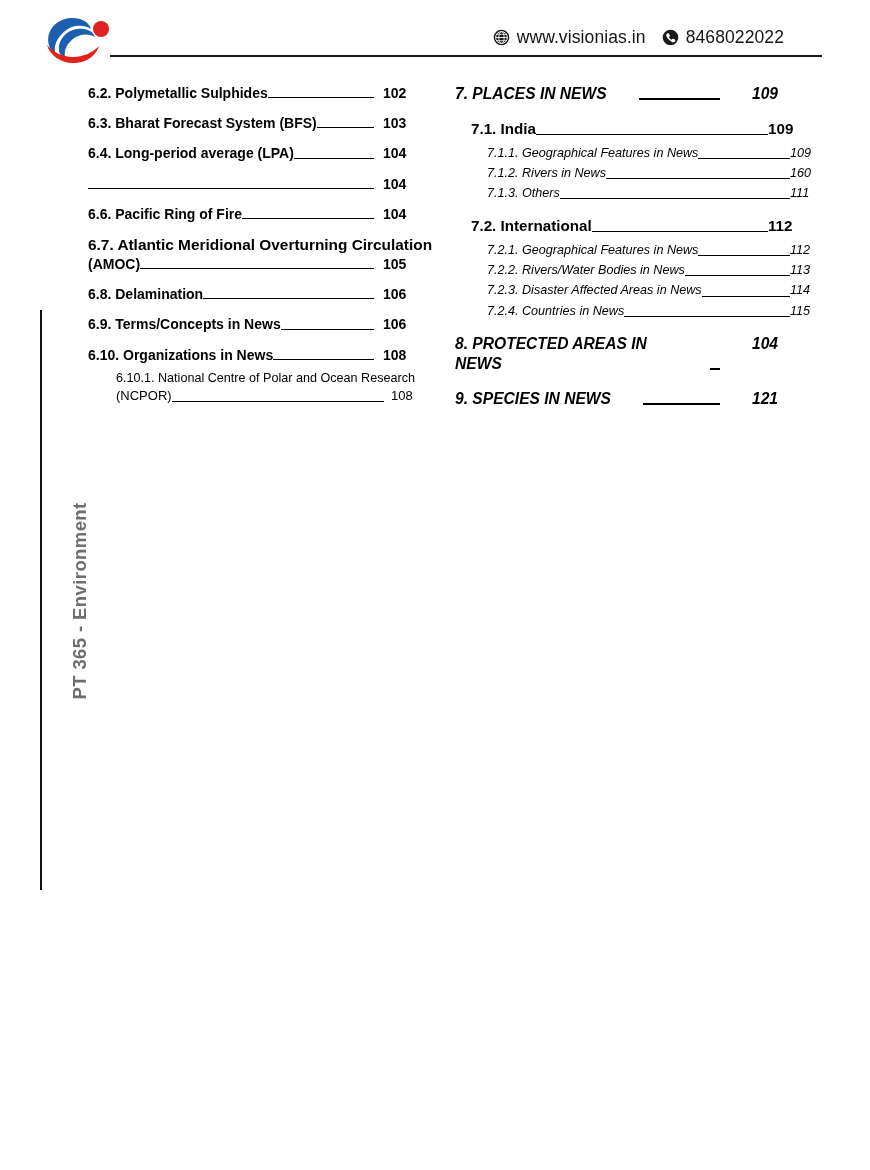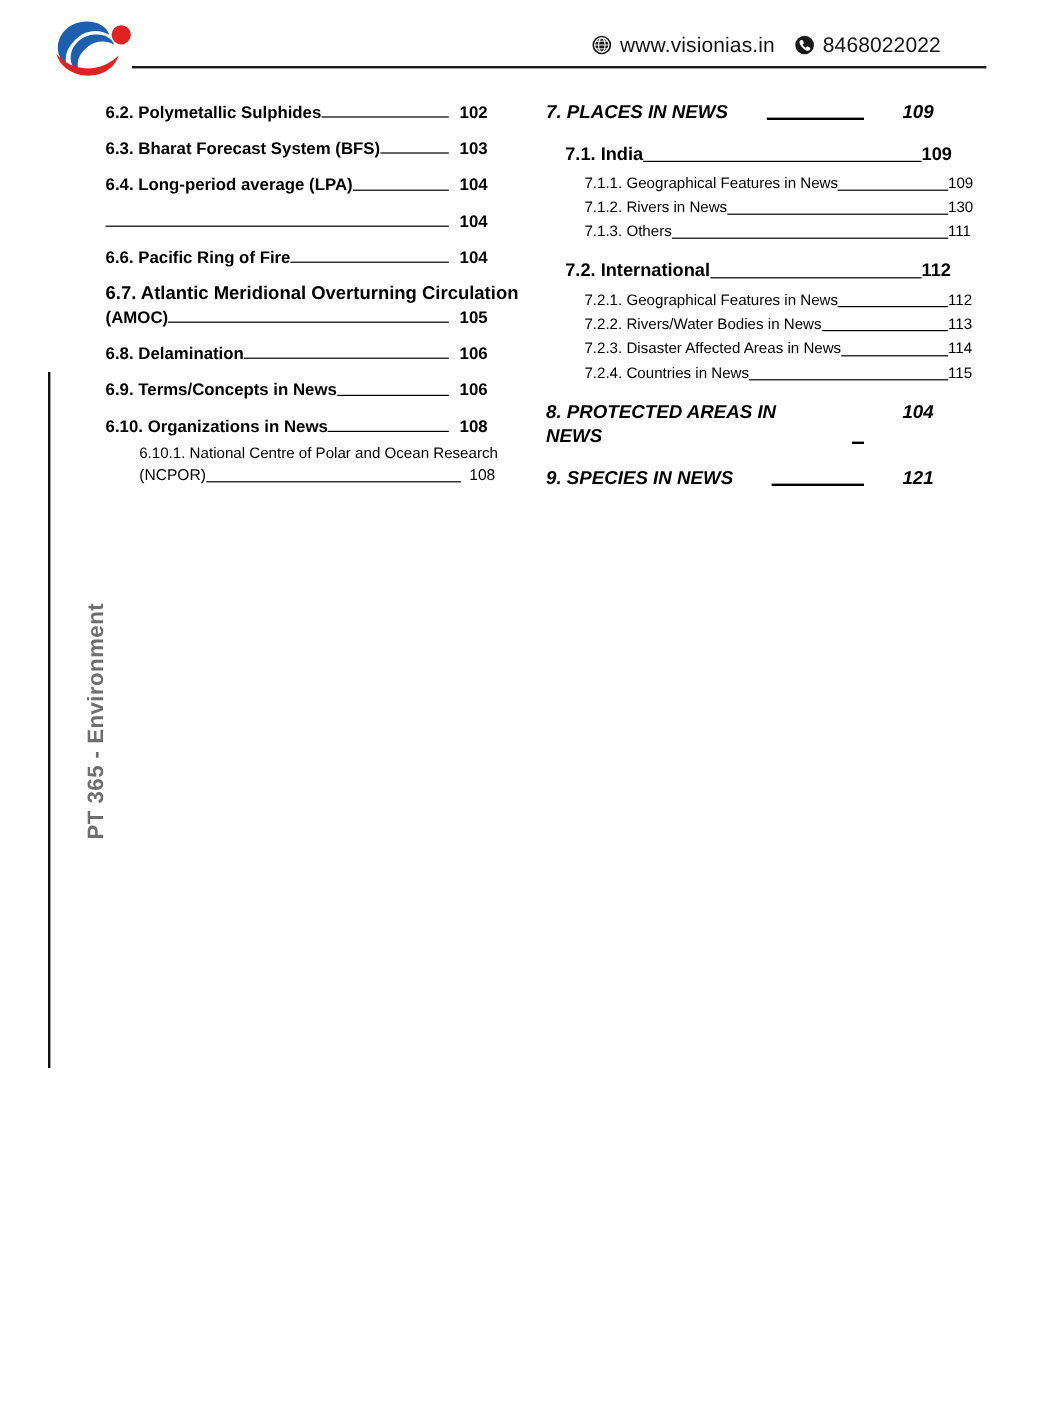--- a/index.html
+++ b/index.html
@@ -177,20 +177,21 @@
   .lvl2 .pg { min-width: 28px; }
   .lvl2 .lead { border-bottom-width: 1.9px; margin-bottom: 4px; }
 
   
   .lvl3 {
     font-size: 12.6px;
     font-weight: normal;
     margin-left: 32px;
     margin-bottom: 3px;
     line-height: 1.36;
+    font-style: italic;
   }
   .lvl3 .pg { min-width: 22px; }
   .lvl3 .lead { border-bottom-width: 1.1px; margin-bottom: 3px; }
 
   
   .lvl3-wrap { margin-left: 28px; margin-bottom: 3px; }
   .lvl3-wrap .first-line {
     font-size: 12.6px;
     line-height: 1.36;
     display: block;
@@ -345,21 +346,21 @@
 
       <div class="row lvl3">
         <span class="txt">7.1.1. Geographical Features in News</span>
         <span class="lead"></span>
         <span class="pg">109</span>
       </div>
 
       <div class="row lvl3">
         <span class="txt">7.1.2. Rivers in News</span>
         <span class="lead"></span>
-        <span class="pg">130</span>
+        <span class="pg">160</span>
       </div>
 
       <div class="row lvl3" style="margin-bottom:0;">
         <span class="txt">7.1.3. Others</span>
         <span class="lead"></span>
         <span class="pg">111</span>
       </div>
 
       <div class="gap-md"></div>
 

